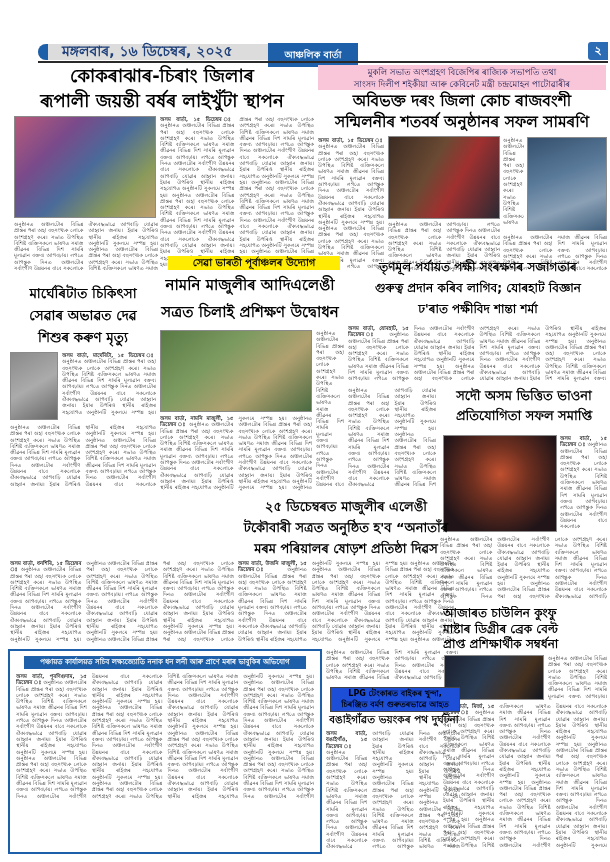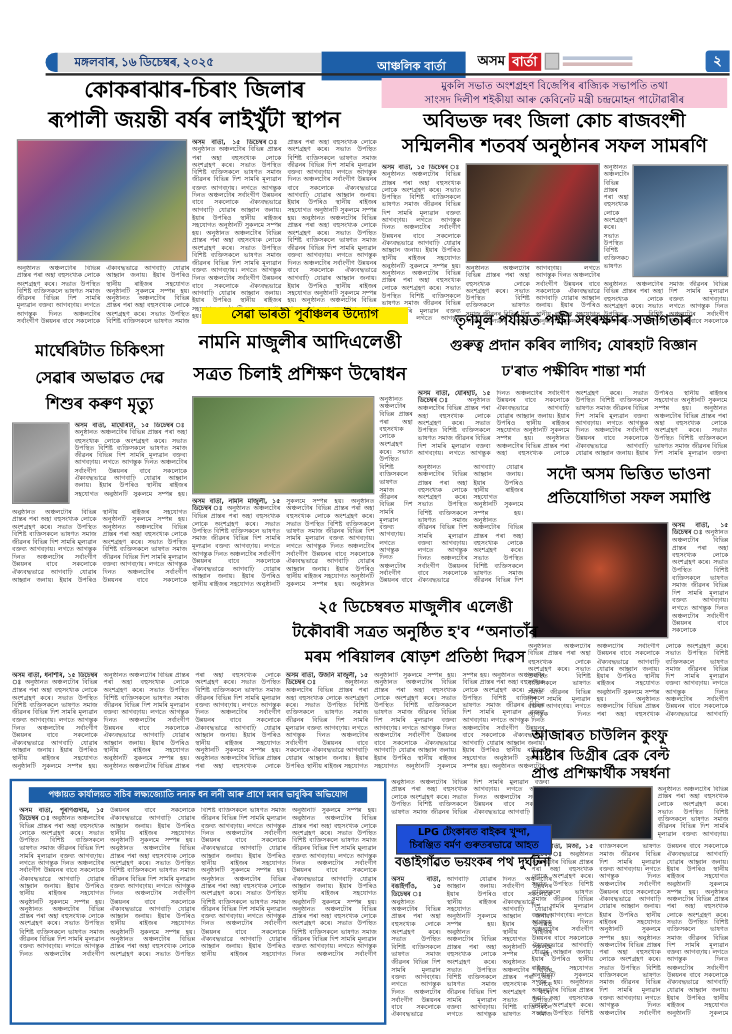--- a/index.html
+++ b/index.html
@@ -3,23 +3,23 @@
 <meta charset="utf-8">
 <style>
   html,body{margin:0;padding:0;background:#e8e8e8;}
   .page{position:relative;width:610px;height:862px;background:#ffffff;overflow:hidden;
         font-family:"DejaVu Sans","Liberation Sans",sans-serif;color:#111;}
   .abs{position:absolute;}
   
   .date-pill{left:38px;top:44px;width:230px;height:16px;background:#dcdcdc;border-radius:9px 0 0 9px;
              display:flex;align-items:center;}
   .date-cap{width:10px;height:16px;background:#1d5fa8;border-radius:9px 0 0 9px;}
-  .date-text{font-size:10px;font-weight:bold;color:#1d3f7a;padding-left:14px;white-space:nowrap;font-family:Liberation Serif, serif;}
+  .date-text{font-size:14px;font-weight:bold;color:#1d3f7a;padding-left:14px;white-space:nowrap;}
   .section-box{left:268px;top:43px;width:90px;height:24px;background:#1d5fa8;color:#fff;
-               display:flex;align-items:center;justify-content:center;font-size:9.5px;font-weight:bold;padding-left:30px;}
+               display:flex;align-items:center;justify-content:center;font-size:9.5px;font-weight:bold;}
   .masthead{left:398px;top:42px;height:18px;display:flex;align-items:center;gap:3px;}
   .mh-black{font-size:11px;font-weight:bold;color:#000;}
   .mh-red{font-size:11px;font-weight:bold;color:#fff;background:#d42027;padding:0 3px;line-height:15px;}
   .mh-logo{width:10px;height:12px;background:#c9c9c9;border:1px solid #999;}
   .mh-urls{display:flex;flex-direction:column;gap:2px;}
   .mh-urls i{display:block;width:58px;height:3px;background:#b9c4d6;}
   .mh-urls i:last-child{background:#d6b9b9;}
   .page-box{left:588px;top:42px;width:20px;height:18px;background:#2b6cb5;color:#fff;
             display:flex;align-items:center;justify-content:center;font-size:11px;font-weight:bold;
             border-radius:3px 0 0 3px;}
@@ -53,29 +53,20 @@
 </head>
 <body>
 
 <div class="page">
 
   <div class="abs date-pill">
     <span class="date-cap"></span>
     <span class="date-text">মঙ্গলবাৰ, ১৬ ডিচেম্বৰ, ২০২৫</span>
   </div>
   <div class="abs section-box">আঞ্চলিক বাৰ্তা</div>
-  <div class="abs masthead">
-    <span class="mh-black">অসম</span>
-    <span class="mh-red">বাৰ্তা</span>
-    <span class="mh-logo"></span>
-    <span class="mh-urls">
-        <i></i>
-        <i></i>
-      </span>
-  </div>
   <div class="abs page-box">২</div>
   <div class="abs header-rule"></div>
 
   <div class="abs headline" style="left:10px;top:63px;width:304px;height:52px;font-size:18px;line-height:25px;">কোকৰাঝাৰ-চিৰাং জিলাৰ
 ৰূপালী জয়ন্তী বৰ্ষৰ লাইখুঁটা স্থাপন</div>
   <div class="abs photo p-jayanti" style="left:14px;top:116px;width:142px;height:102px;"></div>
   <div class="abs body c2" style="left:160px;top:116px;width:154px;height:156px;"><b>অসম বাৰ্তা, ১৫ ডিচেম্বৰ ঃ</b> <span class="fill"> অনুষ্ঠানত অঞ্চলটোৰ বিভিন্ন প্ৰান্তৰ পৰা অহা বহুসংখ্যক লোকে অংশগ্ৰহণ কৰে। সভাত উপস্থিত বিশিষ্ট ব্যক্তিসকলে ভাষণত সমাজ জীৱনৰ বিভিন্ন দিশ সামৰি মূল্যৱান বক্তব্য আগবঢ়ায়। লগতে আগন্তুক দিনত অঞ্চলটোৰ সৰ্বাংগীণ উন্নয়নৰ বাবে সকলোকে ঐক্যবদ্ধভাৱে আগবাঢ়ি যোৱাৰ আহ্বান জনায়। ইয়াৰ উপৰিও স্থানীয় ৰাইজৰ সহযোগত অনুষ্ঠানটি সুকলমে সম্পন্ন হয়। অনুষ্ঠানত অঞ্চলটোৰ বিভিন্ন প্ৰান্তৰ পৰা অহা বহুসংখ্যক লোকে অংশগ্ৰহণ কৰে। সভাত উপস্থিত বিশিষ্ট ব্যক্তিসকলে ভাষণত সমাজ জীৱনৰ বিভিন্ন দিশ সামৰি মূল্যৱান বক্তব্য আগবঢ়ায়। লগতে আগন্তুক দিনত অঞ্চলটোৰ সৰ্বাংগীণ উন্নয়নৰ বাবে সকলোকে ঐক্যবদ্ধভাৱে আগবাঢ়ি যোৱাৰ আহ্বান জনায়। ইয়াৰ উপৰিও স্থানীয় ৰাইজৰ সহযোগত অনুষ্ঠানটি সুকলমে সম্পন্ন হয়। অনুষ্ঠানত অঞ্চলটোৰ বিভিন্ন প্ৰান্তৰ পৰা অহা বহুসংখ্যক লোকে অংশগ্ৰহণ কৰে। সভাত উপস্থিত বিশিষ্ট ব্যক্তিসকলে ভাষণত সমাজ জীৱনৰ বিভিন্ন দিশ সামৰি মূল্যৱান বক্তব্য আগবঢ়ায়। লগতে আগন্তুক দিনত অঞ্চলটোৰ সৰ্বাংগীণ উন্নয়নৰ বাবে সকলোকে ঐক্যবদ্ধভাৱে আগবাঢ়ি যোৱাৰ আহ্বান জনায়। ইয়াৰ উপৰিও স্থানীয় ৰাইজৰ সহযোগত অনুষ্ঠানটি সুকলমে সম্পন্ন হয়। অনুষ্ঠানত অঞ্চলটোৰ বিভিন্ন প্ৰান্তৰ পৰা অহা বহুসংখ্যক লোকে অংশগ্ৰহণ কৰে। সভাত উপস্থিত বিশিষ্ট ব্যক্তিসকলে ভাষণত সমাজ জীৱনৰ বিভিন্ন দিশ সামৰি মূল্যৱান বক্তব্য আগবঢ়ায়। লগতে আগন্তুক দিনত অঞ্চলটোৰ সৰ্বাংগীণ উন্নয়নৰ বাবে সকলোকে ঐক্যবদ্ধভাৱে আগবাঢ়ি যোৱাৰ আহ্বান জনায়। ইয়াৰ উপৰিও স্থানীয় ৰাইজৰ সহযোগত অনুষ্ঠানটি সুকলমে সম্পন্ন হয়। অনুষ্ঠানত অঞ্চলটোৰ বিভিন্ন প্ৰান্তৰ পৰা অহা বহুসংখ্যক লোকে অংশগ্ৰহণ কৰে। সভাত উপস্থিত বিশিষ্ট ব্যক্তিসকলে ভাষণত সমাজ জীৱনৰ বিভিন্ন দিশ সামৰি মূল্যৱান বক্তব্য আগবঢ়ায়। লগতে আগন্তুক দিনত অঞ্চলটোৰ সৰ্বাংগীণ উন্নয়নৰ বাবে সকলোকে ঐক্যবদ্ধভাৱে আগবাঢ়ি যোৱাৰ আহ্বান জনায়। ইয়াৰ উপৰিও স্থানীয় ৰাইজৰ সহযোগত অনুষ্ঠানটি সুকলমে সম্পন্ন হয়। অনুষ্ঠানত অঞ্চলটোৰ বিভিন্ন প্ৰান্তৰ পৰা অহা বহুসংখ্যক লোকে অংশগ্ৰহণ কৰে। সভাত উপস্থিত বিশিষ্ট ব্যক্তিসকলে ভাষণত সমাজ জীৱনৰ বিভিন্ন দিশ সামৰি মূল্যৱান বক্তব্য আগবঢ়ায়। লগতে আগন্তুক দিনত অঞ্চলটোৰ সৰ্বাংগীণ উন্নয়নৰ বাবে সকলোকে ঐক্যবদ্ধভাৱে আগবাঢ়ি যোৱাৰ আহ্বান জনায়। ইয়াৰ উপৰিও স্থানীয় ৰাইজৰ সহযোগত অনুষ্ঠানটি সুকলমে সম্পন্ন হয়। অনুষ্ঠানত অঞ্চলটোৰ বিভিন্ন প্ৰান্তৰ পৰা অহা বহুসংখ্যক লোকে অংশগ্ৰহণ কৰে। সভাত উপস্থিত বিশিষ্ট ব্যক্তিসকলে ভাষণত সমাজ জীৱনৰ বিভিন্ন দিশ সামৰি মূল্যৱান বক্তব্য আগবঢ়ায়। লগতে আগন্তুক দিনত অঞ্চলটোৰ সৰ্বাংগীণ উন্নয়নৰ বাবে সকলোকে ঐক্যবদ্ধভাৱে আগবাঢ়ি যোৱাৰ আহ্বান জনায়। ইয়াৰ উপৰিও স্থানীয় ৰাইজৰ সহযোগত অনুষ্ঠানটি সুকলমে সম্পন্ন হয়।</span></div>
   <div class="abs body c2" style="left:14px;top:221px;width:144px;height:51px;"><span class="fill"> অনুষ্ঠানত অঞ্চলটোৰ বিভিন্ন প্ৰান্তৰ পৰা অহা বহুসংখ্যক লোকে অংশগ্ৰহণ কৰে। সভাত উপস্থিত বিশিষ্ট ব্যক্তিসকলে ভাষণত সমাজ জীৱনৰ বিভিন্ন দিশ সামৰি মূল্যৱান বক্তব্য আগবঢ়ায়। লগতে আগন্তুক দিনত অঞ্চলটোৰ সৰ্বাংগীণ উন্নয়নৰ বাবে সকলোকে ঐক্যবদ্ধভাৱে আগবাঢ়ি যোৱাৰ আহ্বান জনায়। ইয়াৰ উপৰিও স্থানীয় ৰাইজৰ সহযোগত অনুষ্ঠানটি সুকলমে সম্পন্ন হয়। অনুষ্ঠানত অঞ্চলটোৰ বিভিন্ন প্ৰান্তৰ পৰা অহা বহুসংখ্যক লোকে অংশগ্ৰহণ কৰে। সভাত উপস্থিত বিশিষ্ট ব্যক্তিসকলে ভাষণত সমাজ জীৱনৰ বিভিন্ন দিশ সামৰি মূল্যৱান বক্তব্য আগবঢ়ায়। লগতে আগন্তুক দিনত অঞ্চলটোৰ সৰ্বাংগীণ উন্নয়নৰ বাবে সকলোকে ঐক্যবদ্ধভাৱে আগবাঢ়ি যোৱাৰ আহ্বান জনায়। ইয়াৰ উপৰিও স্থানীয় ৰাইজৰ সহযোগত অনুষ্ঠানটি সুকলমে সম্পন্ন হয়।</span></div>
 
   <div class="abs kicker-pink" style="left:318px;top:65px;width:288px;height:25px;white-space:pre-line;">মুকলি সভাত অংশগ্ৰহণ বিজেপিৰ ৰাজ্যিক সভাপতি তথা

